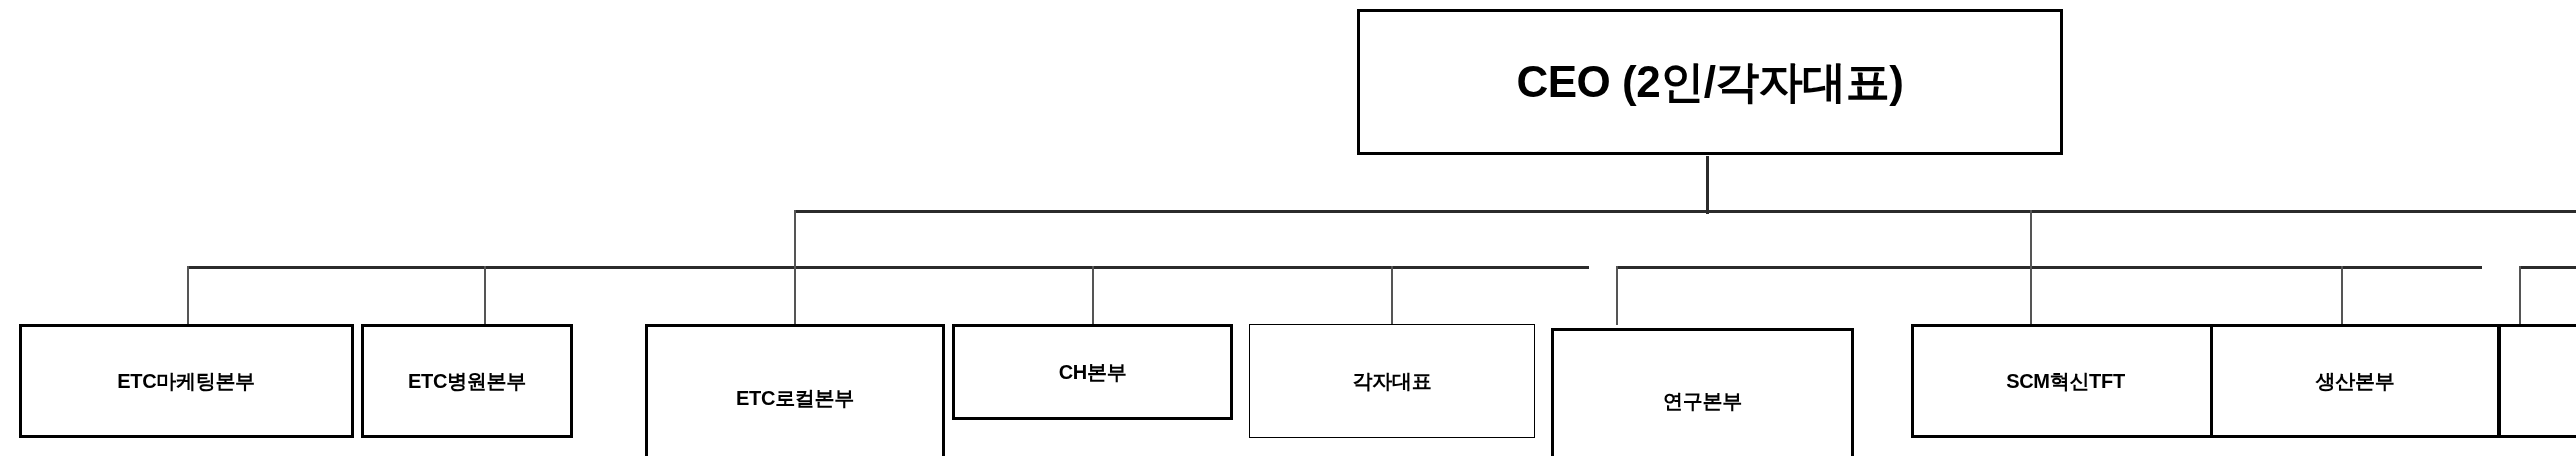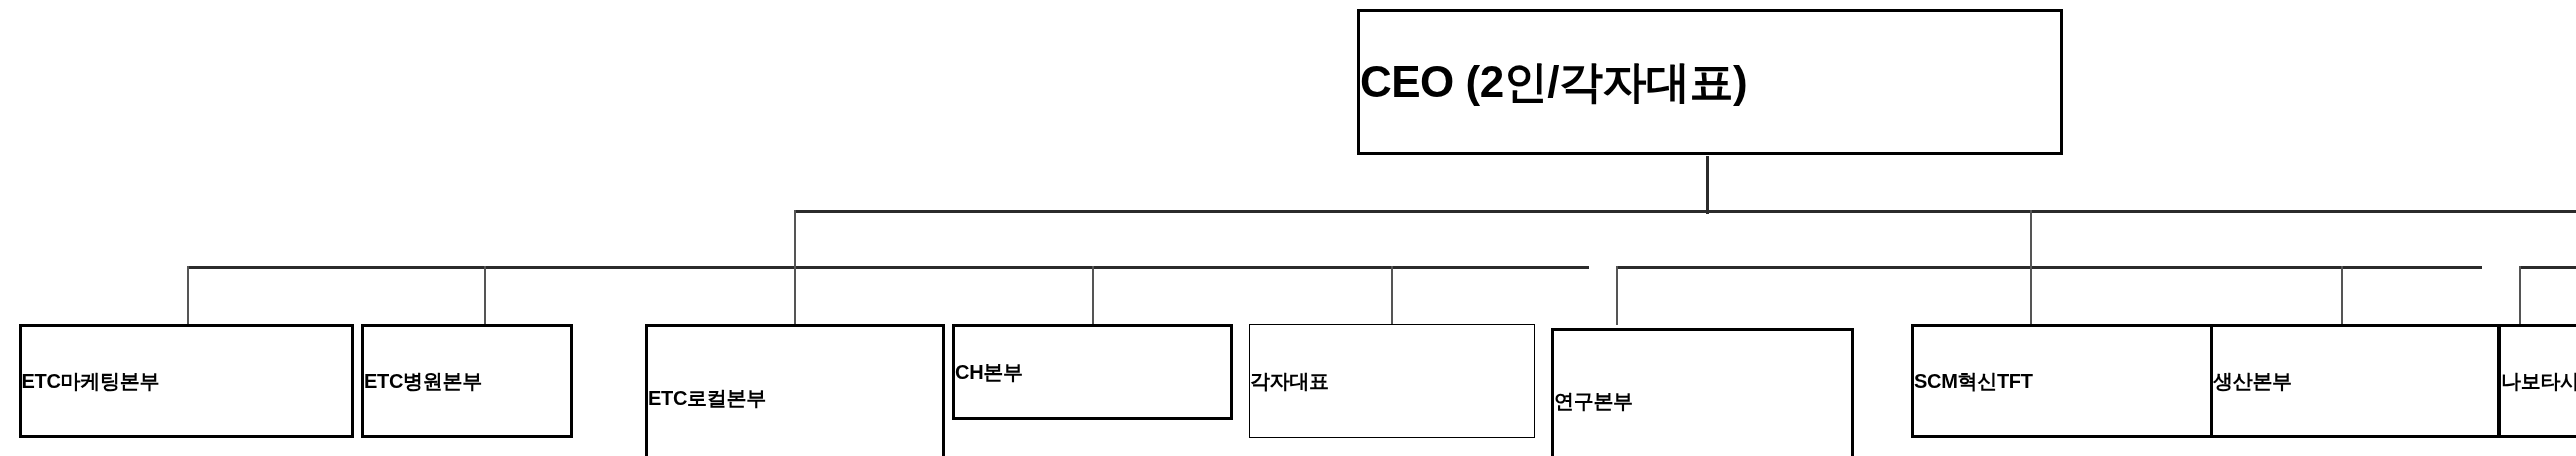--- a/index.html
+++ b/index.html
@@ -20,20 +20,21 @@
     overflow: hidden;
   }
 
   
   .node {
     position: absolute;
     box-sizing: border-box;
     background: #ffffff;
     display: flex;
     align-items: center;
+    justify-content: center;
     text-align: center;
     color: #000000;
     font-weight: bold;
     line-height: 1.1;
     letter-spacing: -0.3px;
     white-space: nowrap;
   }
 
   .node.thick {
     border: 3.1px solid #000000;

